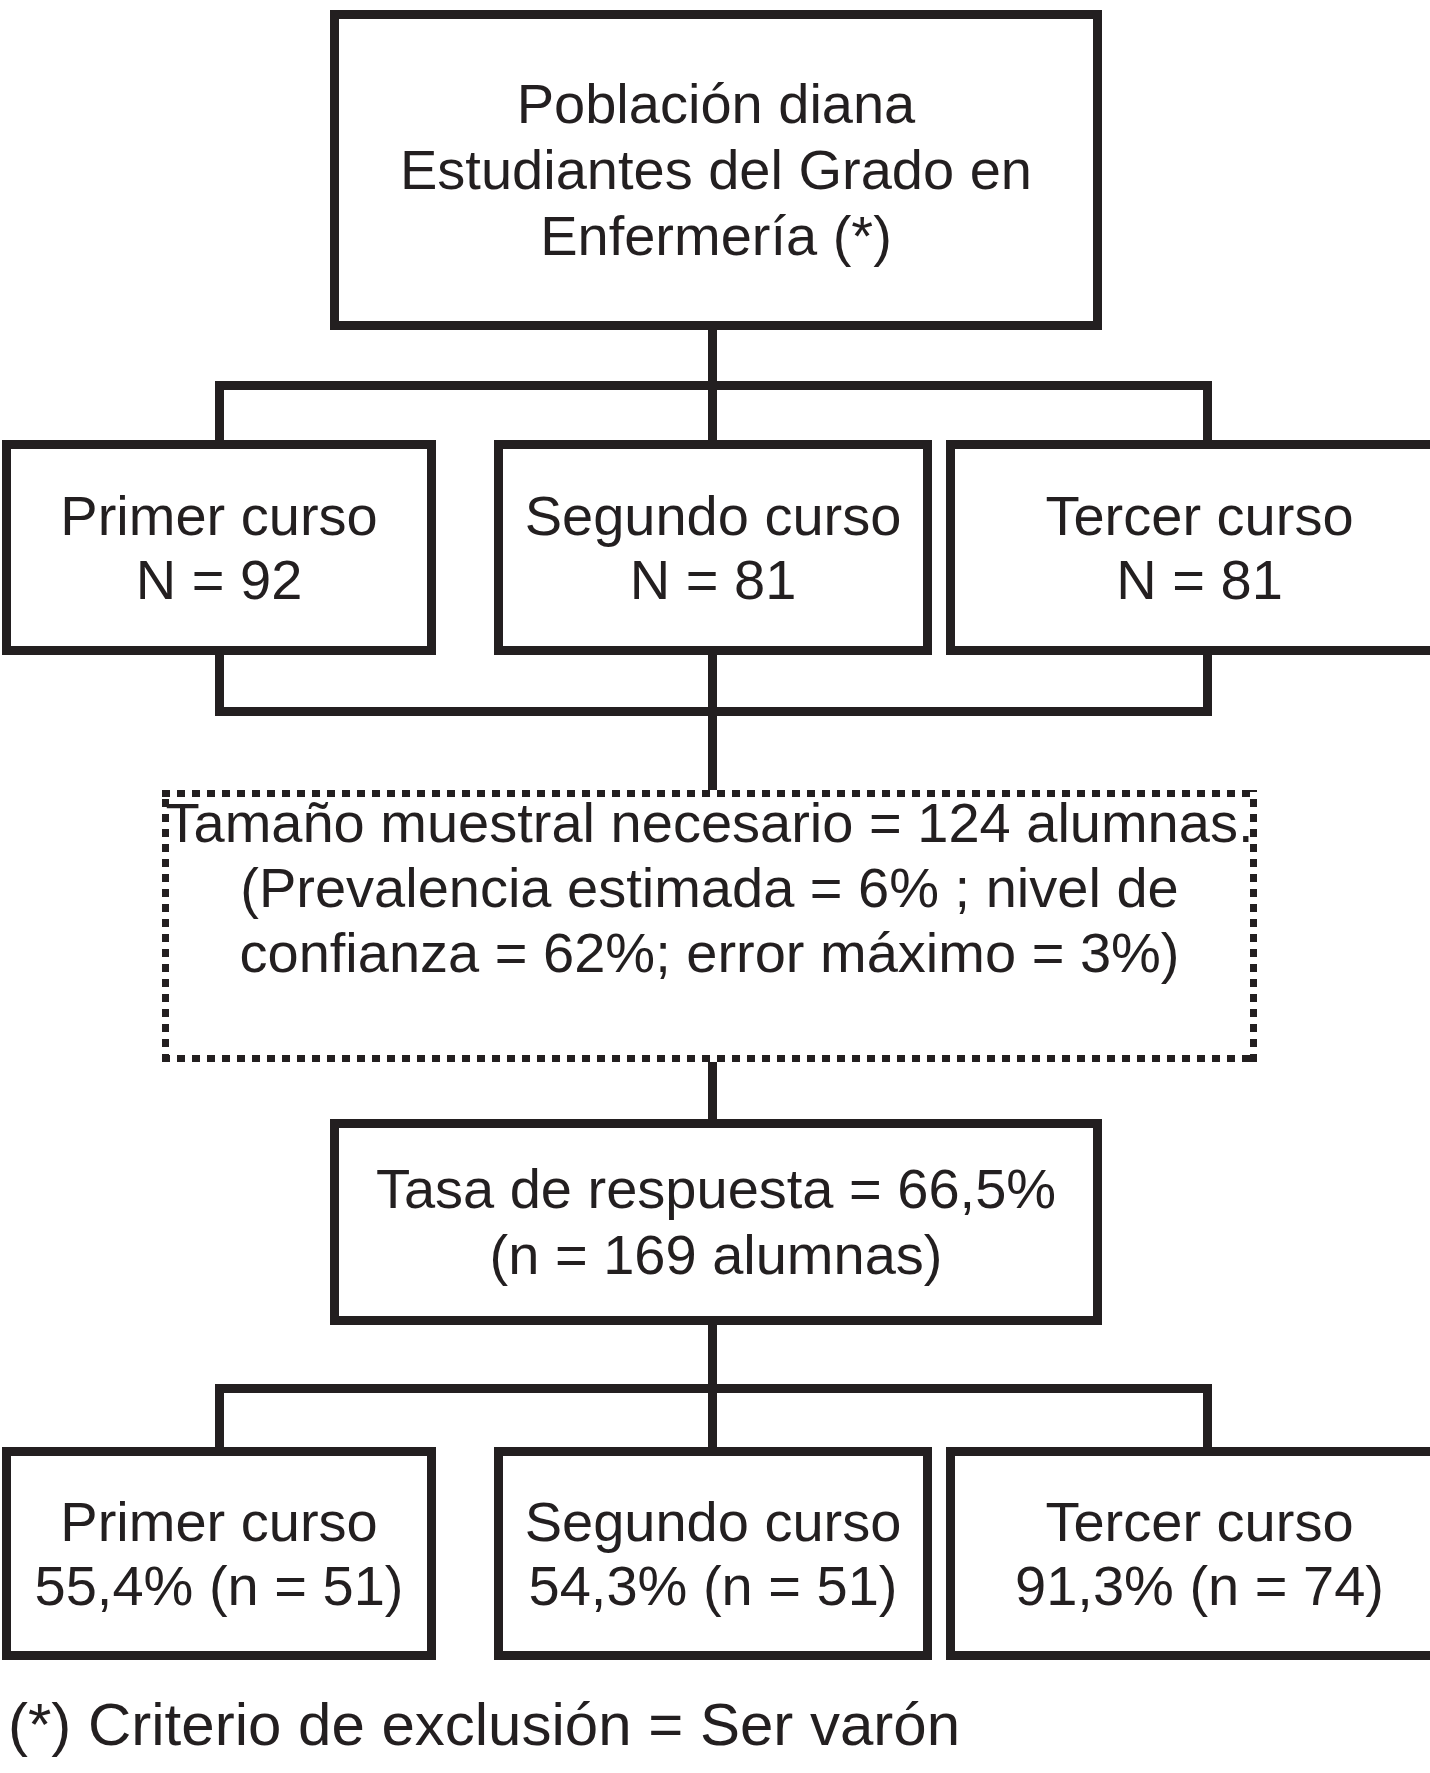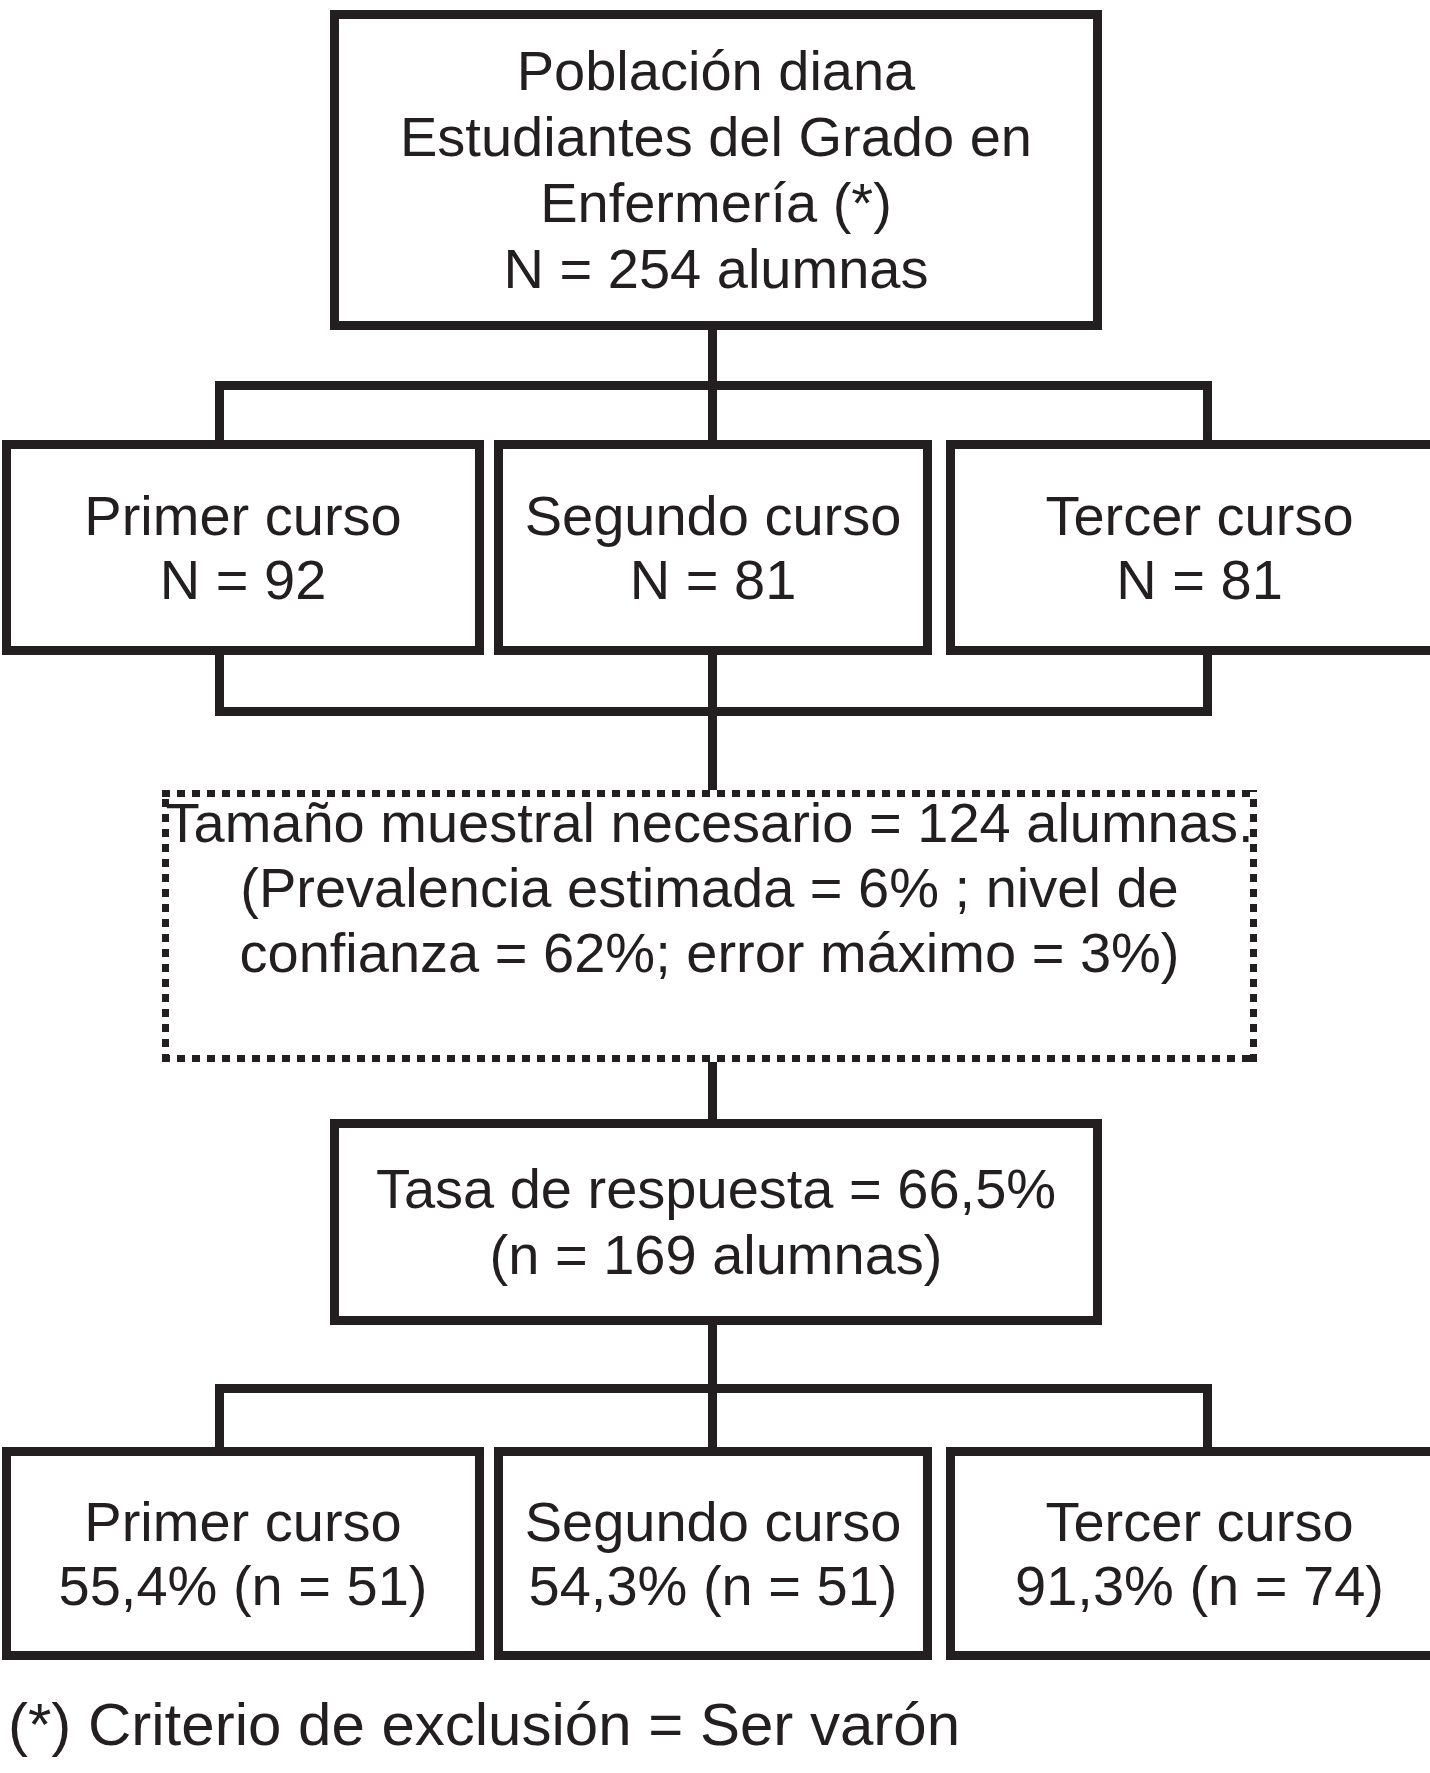--- a/index.html
+++ b/index.html
@@ -30,21 +30,21 @@
     line-height: 66px;
     white-space: nowrap;
   }
 
   
   .pop-box  { left: 330px; top: 10px;  width: 772px; height: 320px; }
 
   
   .row-box  { top: 440px; height: 215px; }
   .row-box .txt { line-height: 64px; }
-  .box-c1   { left: 2px;   width: 482px; }
+  .box-c1   { left: 2px;   width: 434px; }
   .box-c2   { left: 494px; width: 438px; }
   .box-c3   { left: 946px; width: 507px; }
 
   
   .dotted-box {
     position: absolute;
     left: 162px; top: 790px; width: 1095px; height: 272px;
     display: flex; flex-direction: column; justify-content: flex-start; align-items: center;
     text-align: center;
     background-image:
@@ -97,21 +97,20 @@
 </style>
 </head>
 <body>
 
 <div class="canvas">
 
   <div class="box pop-box">
     <div class="txt">Población diana</div>
     <div class="txt">Estudiantes del Grado en</div>
     <div class="txt">Enfermería (*)</div>
-    <div class="txt">N = 254 alumnas</div>
   </div>
 
   <div class="vline v-top"></div>
   <div class="hline h-br1"></div>
   <div class="vline v-l1"></div>
   <div class="vline v-r1"></div>
 
   <div class="box row-box box-c1">
     <div class="txt">Primer curso</div>
     <div class="txt">N = 92</div>

